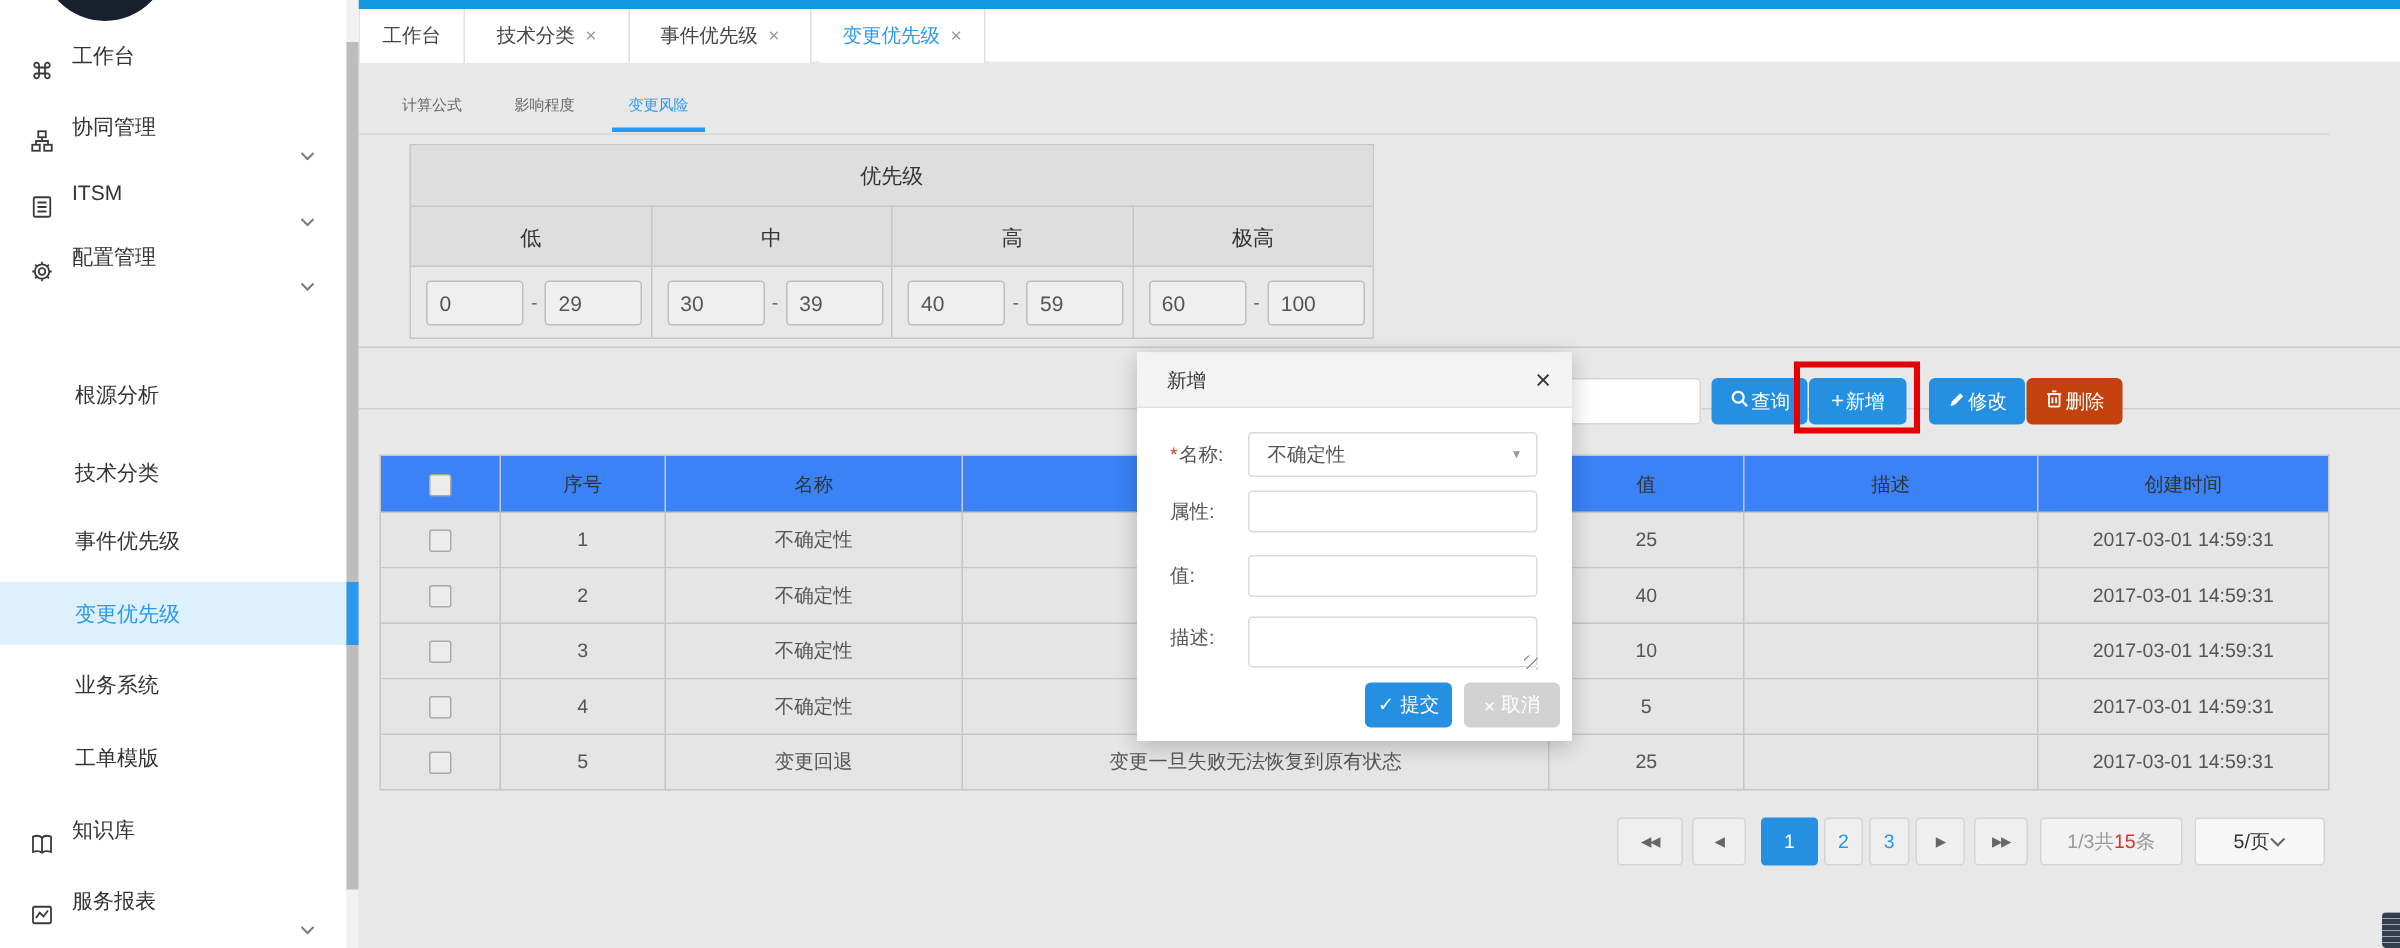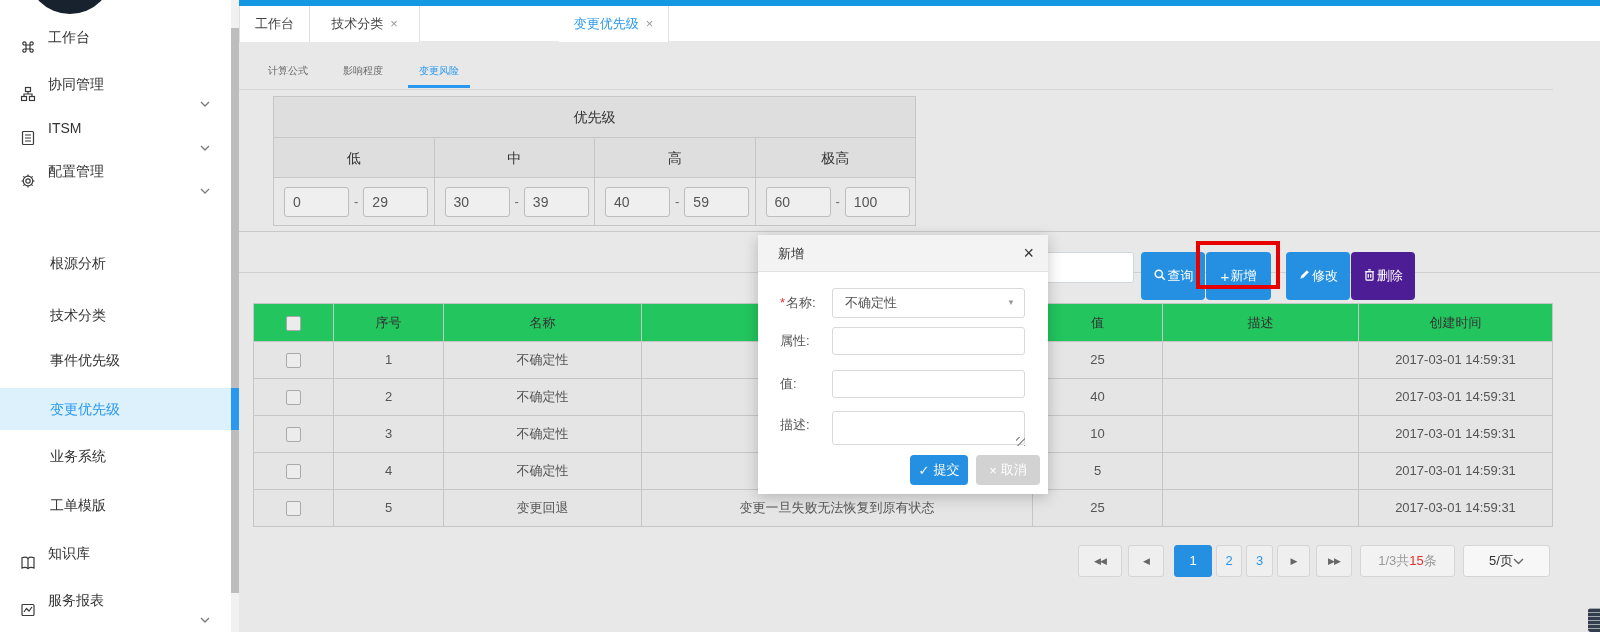--- a/index.html
+++ b/index.html
@@ -43,28 +43,28 @@
   .prio-cell { flex:1; border-right:1px solid #c6c6c6; display:flex; align-items:center; padding-left:10px; gap:5px; }
   .prio-cell:last-child { border-right:none; }
   .prio-input { width:65px; height:30px; background:#efefef; border:1px solid #bdbdbd; border-radius:3px; font-size:14px; color:#555; padding-left:8px; font-family:inherit; }
   .prio-dash { color:#666; font-size:13px; }
 
   .divider1 { position:absolute; left:239px; top:231px; width:1361px; height:1px; background:#c9c9c9; }
   .divider2 { position:absolute; left:239px; top:272px; width:1361px; height:1px; background:#cfcfcf; z-index:0; }
 
   
   .search-input { position:absolute; left:950px; top:252px; width:184px; height:31px; background:#fff; border:1px solid #cfd8dc; border-radius:3px; z-index:1; padding-left:8px; font-size:13px; font-family:inherit; }
-  .btn { position:absolute; top:252px; height:48px; border:none; border-radius:4px; background:#2590e2; color:#fff; font-size:13px; display:flex; align-items:center; justify-content:center; gap:1px; cursor:pointer; z-index:1; font-family:inherit; }
-  .btn-delete { background:#4c1d95; }
+  .btn { position:absolute; top:252px; height:31px; border:none; border-radius:4px; background:#2590e2; color:#fff; font-size:13px; display:flex; align-items:center; justify-content:center; gap:1px; cursor:pointer; z-index:1; font-family:inherit; }
+  .btn-delete { background:#c2410c; }
   .hl-red { position:absolute; left:1196px; top:241px; width:84px; height:48px; border:4px solid #e60000; z-index:6; pointer-events:none; }
 
   
   .dtable { position:absolute; left:253px; top:303px; width:1300px; border:1px solid #c6c6c6; border-bottom:none; font-size:13px; color:#555; z-index:1; }
   .drow { display:grid; grid-template-columns:80px 110px 198px 391px 130px 196px 193px; border-bottom:1px solid #c6c6c6; background:#e5e5e5; }
-  .drow.head { background:#22c55e; color:#333; }
+  .drow.head { background:#3b82f6; color:#333; }
   .dcell { border-right:1px solid #c6c6c6; height:36px; line-height:36px; text-align:center; overflow:hidden; }
   .drow.head .dcell { height:37px; line-height:37px; }
   .dcell:last-child { border-right:none; }
   .cb { display:inline-block; width:15px; height:15px; border:1px solid #a9a9a9; background:#ececec; vertical-align:middle; border-radius:2px; cursor:pointer; }
 
   
   .pager { position:absolute; left:1078px; top:545px; height:32px; display:flex; align-items:center; z-index:1; }
   .pg { height:32px; line-height:30px; text-align:center; background:#efefef; border:1px solid #d5d5d5; border-radius:3px; font-size:13px; color:#777; cursor:pointer; }
   .pg.arrow { font-size:9px; letter-spacing:-1px; color:#666; }
   .pg.num { color:#2a98ee; }
@@ -201,21 +201,24 @@
 <div class="active-bar"></div>
 
 <div class="top-strip"></div>
 <div class="tabbar">
   <div class="tab" style="left:0;width:71px">
     <span>工作台</span>
   </div>
   <div class="tab" style="left:71px;width:110px">
     <span>技术分类</span><span class="tab-close">×</span>
   </div>
-  <div class="tab active" style="left:320px;width:110px">
+  <div class="tab" style="left:181px;width:121px">
+    <span>事件优先级</span><span class="tab-close">×</span>
+  </div>
+  <div class="tab active" style="left:308px;width:110px">
     <span>变更优先级</span><span class="tab-close">×</span>
   </div>
 </div>
 
 <div class="subtab" style="left:258px;width:60px"><span>计算公式</span></div>
 <div class="subtab" style="left:333px;width:60px"><span>影响程度</span></div>
 <div class="subtab active" style="left:408px;width:62px"><span>变更风险</span></div>
 <div class="subtab-line"></div>
 
 <div class="prio">

